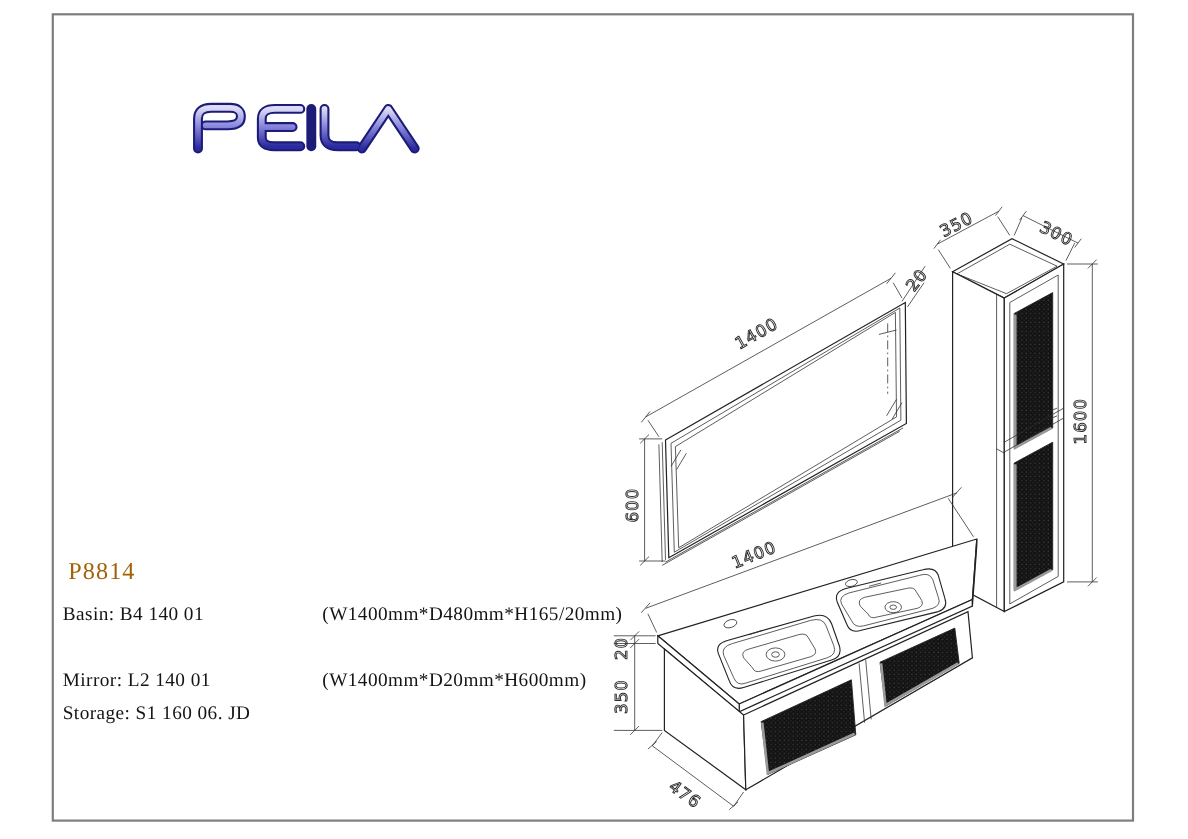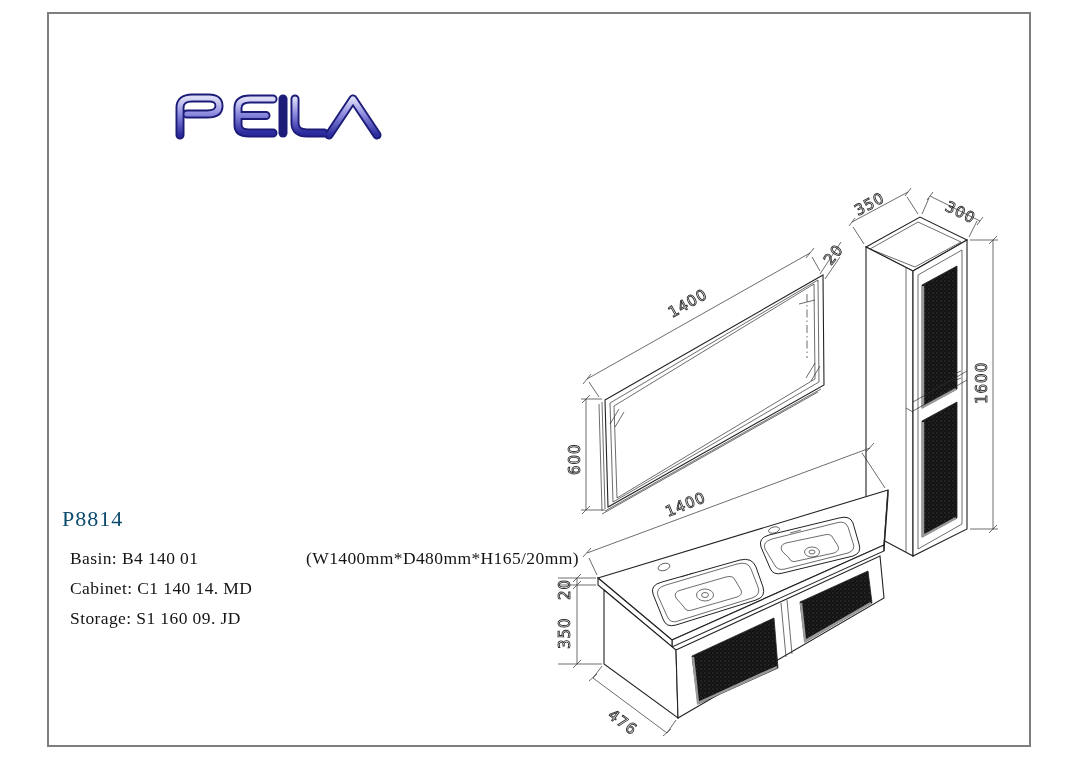--- a/index.html
+++ b/index.html
@@ -3,22 +3,22 @@
 <meta charset="utf-8">
 <style>
   html,body{margin:0;padding:0;background:#fff;}
   body{width:1080px;height:763px;position:relative;overflow:hidden;
        font-family:"Liberation Serif","DejaVu Serif",serif;color:#141414;}
   .page-border{position:absolute;left:47px;top:12px;width:984px;height:735px;
        border:2px solid #7e7e7e;box-sizing:border-box;}
   .logo-wrap{position:absolute;left:173px;top:92px;width:212px;height:48px;}
   .drawing-svg{position:absolute;left:0;top:0;width:1080px;height:763px;}
   .model-number{position:absolute;left:62px;top:506px;font-size:22px;
-       letter-spacing:1px;color:#0c4a6e;}
-  .spec-list{position:absolute;left:70px;top:548px;width:530px;}
+       letter-spacing:1px;color:#a16207;}
+  .spec-list{position:absolute;left:57px;top:548px;width:530px;}
   .spec-row{display:flex;height:30px;align-items:flex-start;
        font-size:17.5px;letter-spacing:.4px;white-space:nowrap;}
   .spec-label{width:236px;flex:0 0 236px;}
   .spec-size{flex:1;}
   
   text.dim{font-family:"DejaVu Sans",sans-serif;font-size:15px;fill:none;
        stroke:#2b2b2b;stroke-width:.85;letter-spacing:1px;}
   .ln{stroke:#222;fill:none;}
   .thin{stroke:#2e2e2e;stroke-width:.7;fill:none;}
   .face{fill:#ffffff;stroke:#222;stroke-width:1.1;}
@@ -202,18 +202,21 @@
 </svg>
 
 <div class="model-number">P8814</div>
 
 <div class="spec-list">
   <div class="spec-row">
     <span class="spec-label">Basin: B4 140 01</span>
     <span class="spec-size">(W1400mm*D480mm*H165/20mm)</span>
   </div>
   <div class="spec-row">
-    <span class="spec-label">Cabinet: C1 140 14. MD</span>
-  </div>
-  <div class="spec-row">
-    <span class="spec-label">Storage: S1 160 09. JD</span>
+  </div>
+  <div class="spec-row">
+    <span class="spec-label">Mirror: L2 140 01</span>
+    <span class="spec-size">(W1400mm*D20mm*H600mm)</span>
+  </div>
+  <div class="spec-row">
+    <span class="spec-label">Storage: S1 160 06. JD</span>
   </div>
 </div>
 
 </body></html>

